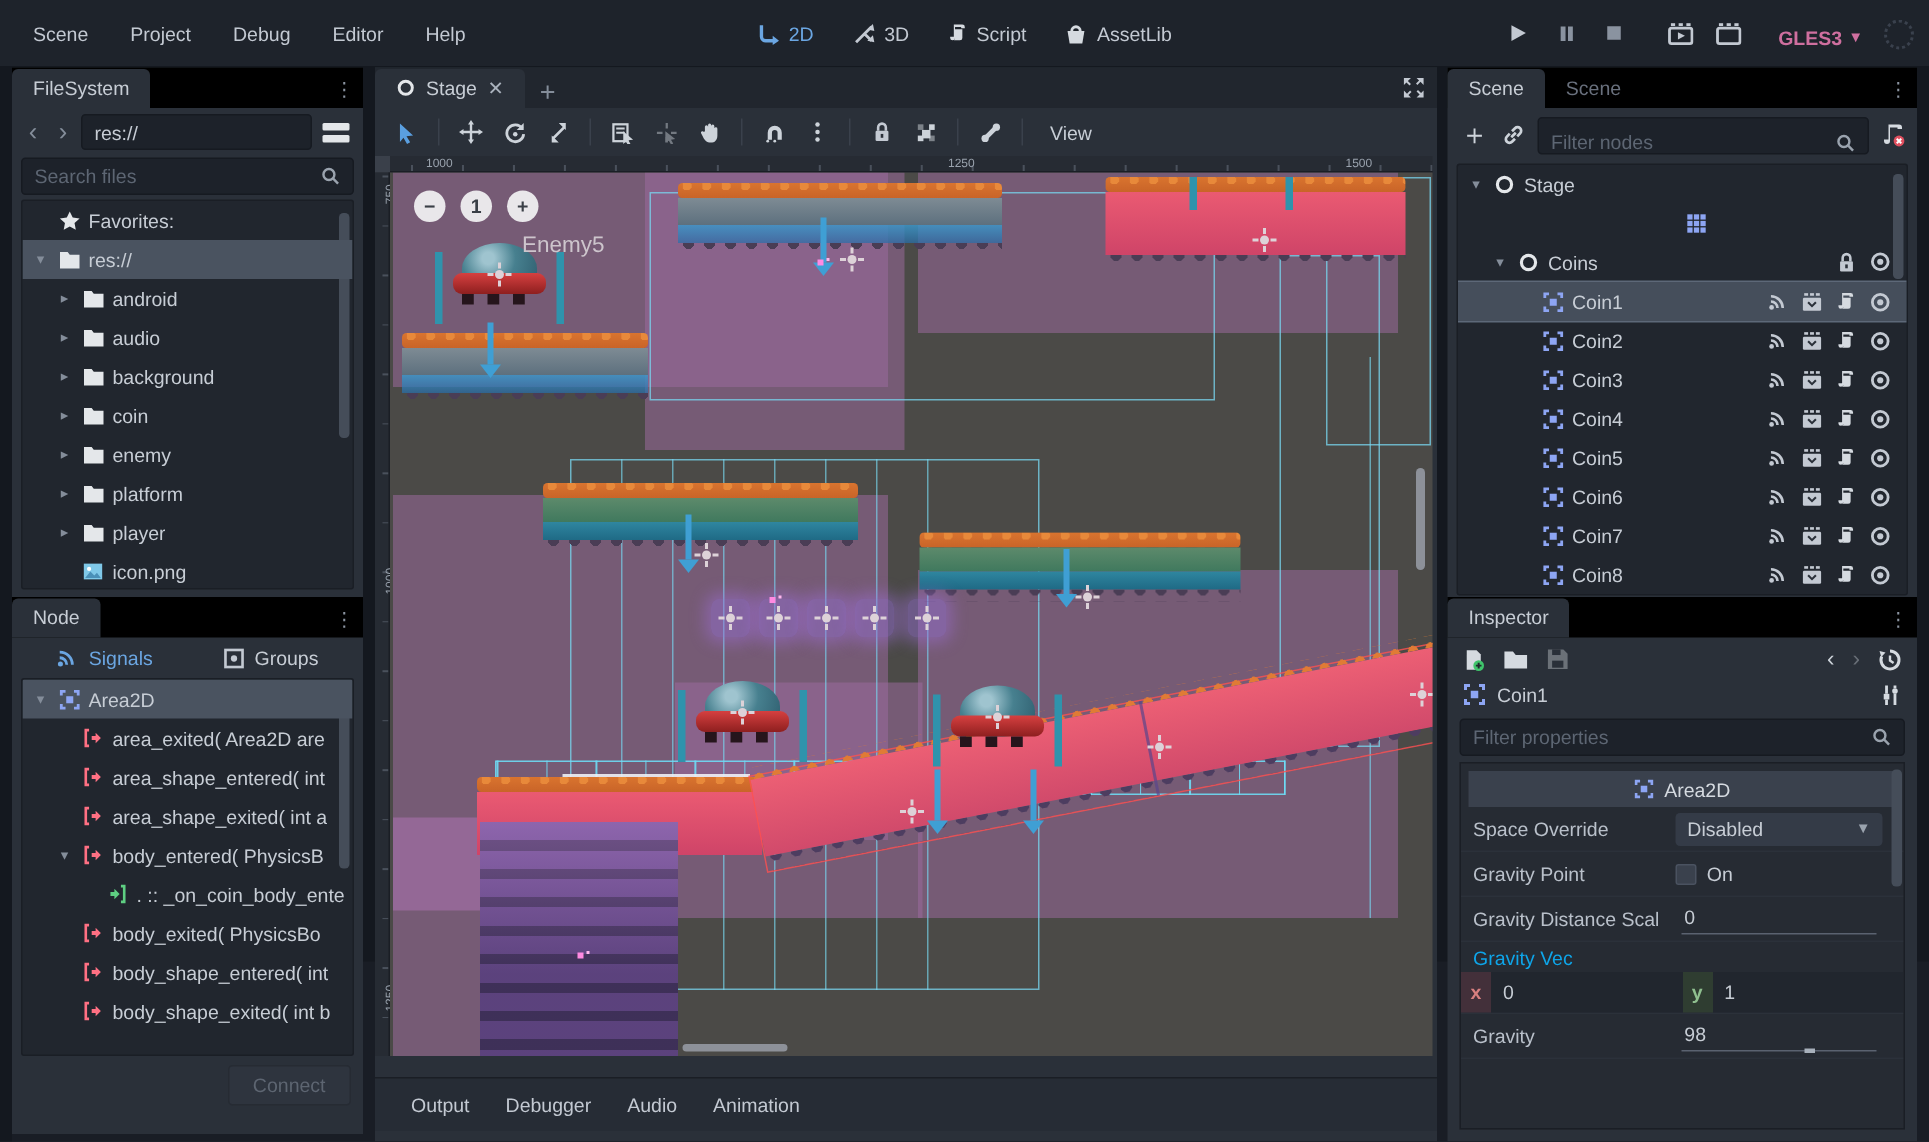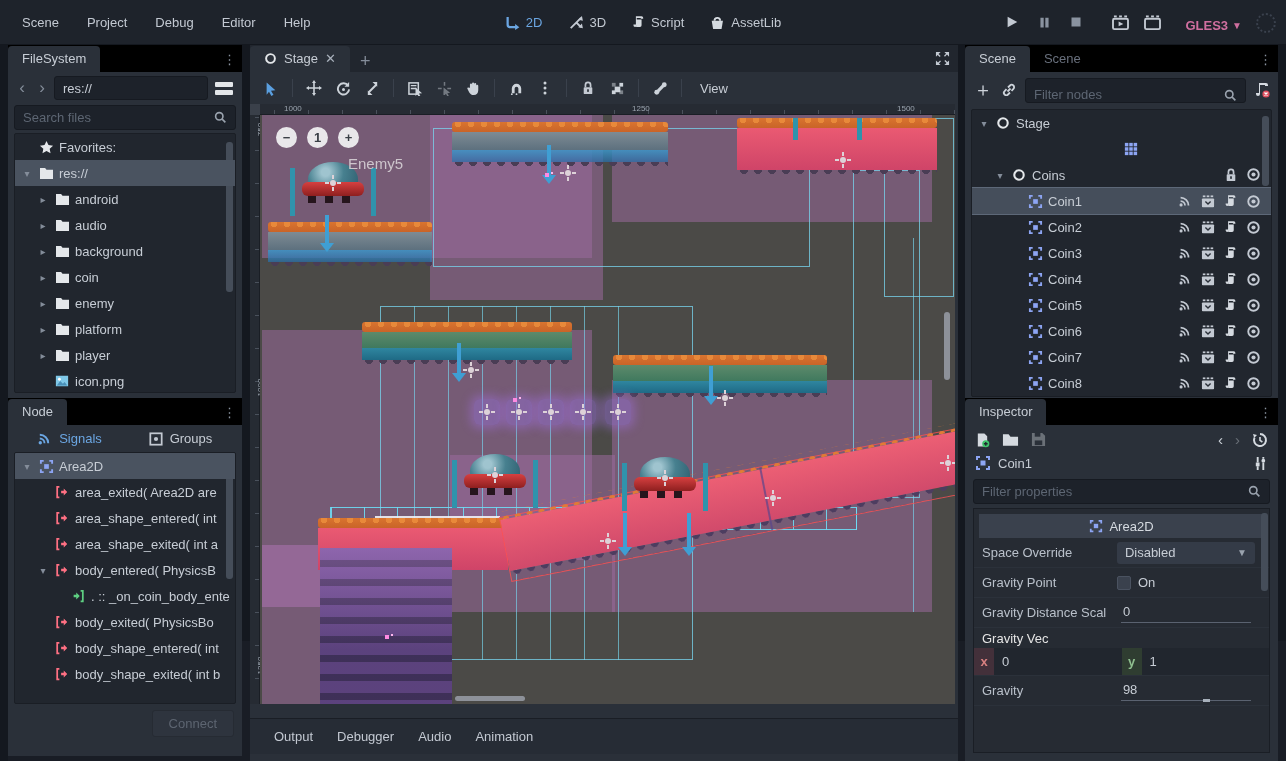--- a/index.html
+++ b/index.html
@@ -151,21 +151,21 @@
   .cat-header { margin:5px 5px 0; height:24px; background:#3a414d; display:flex; align-items:center; justify-content:center; gap:6px; color:#d5dae0; }
   .prop-row { display:flex; align-items:center; height:30px; padding-left:8px; border-bottom:1px solid #2b313a; }
   .prop-label { width:47%; color:#b9c0ca; overflow:hidden; white-space:nowrap; }
   .prop-edit { flex:1; display:flex; align-items:flex-end; position:relative; padding-right:14px; }
   .dropdown { flex:1; height:22px; background:#343b47; border-radius:3px; display:flex; align-items:center; padding:0 8px; }
   .dropdown .dd-chev { margin-left:auto; color:#9aa3ae; font-size:10px; }
   .checkbox { width:14px; height:14px; background:#3a414d; border:1px solid #4a5260; border-radius:2px; margin-right:7px; }
   .numfield { flex:1; position:relative; padding:2px 6px 4px; }
   .numfield .uline { position:absolute; left:4px; right:4px; bottom:0; height:1px; background:#5a6270; }
   .numfield .grab { position:absolute; bottom:-1px; width:7px; height:3px; background:#a7b0bb; }
-  .vec-label-row { height:20px; display:flex; align-items:center; padding-left:8px; color:#e5e5e5; }
+  .vec-label-row { height:20px; display:flex; align-items:center; padding-left:8px; color:#0ea5e9; }
   .vec-row { display:flex; height:28px; border-bottom:1px solid #2b313a; }
   .vec-cell { flex:1; display:flex; align-items:stretch; }
   .vec-tag { width:20px; display:flex; align-items:center; justify-content:center; font-weight:bold; }
   .vec-tag.x { background:#43303a; color:#d98080; }
   .vec-tag.y { background:#2f3d31; color:#8fbf8f; }
   .vec-val { flex:1; display:flex; align-items:center; padding-left:8px; background:#21262e; }
 
   svg { display:block; }
 </style>
 </head>

